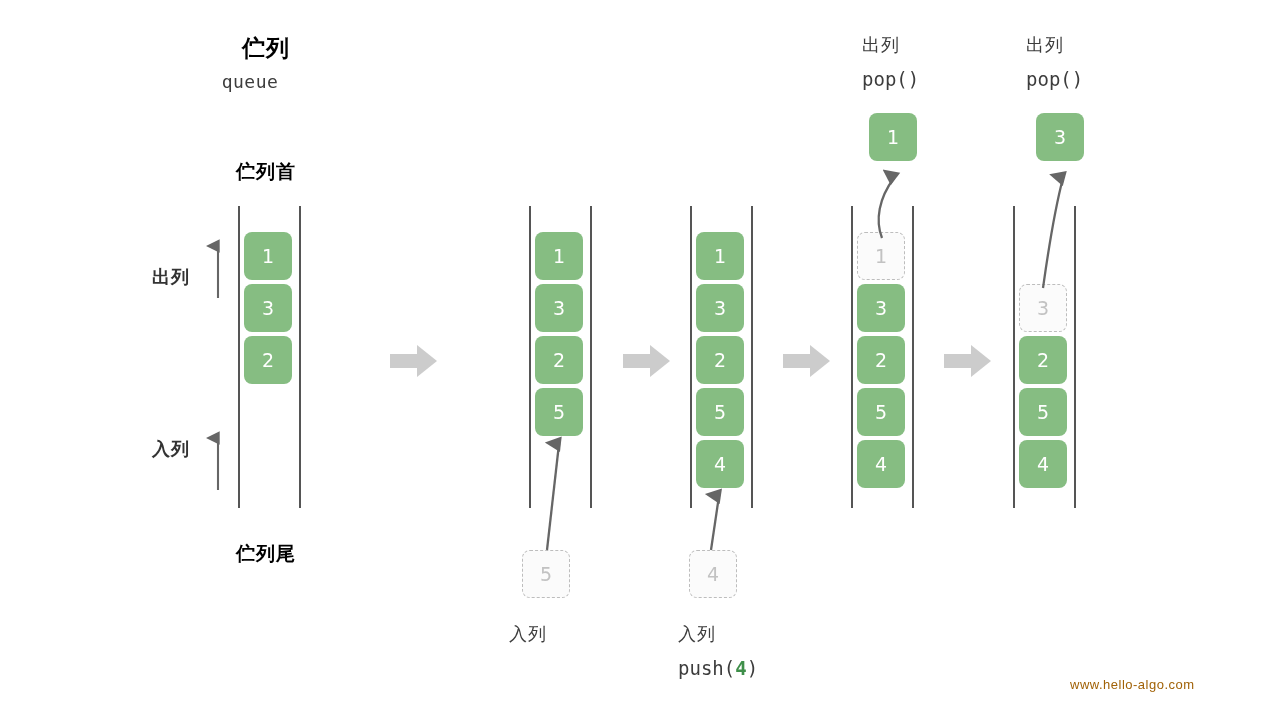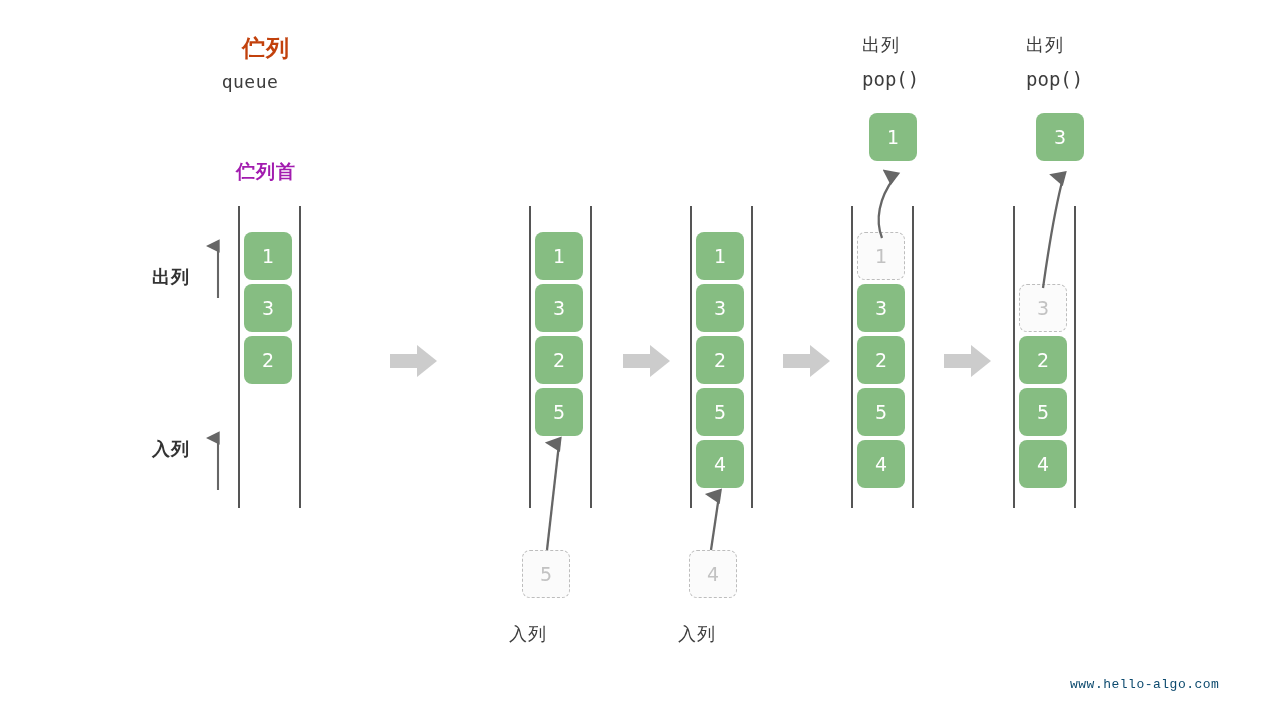--- a/index.html
+++ b/index.html
@@ -8,47 +8,47 @@
     background:#ffffff;
     font-family:"DejaVu Sans","Liberation Sans",sans-serif;
     overflow:hidden;
     position:relative;
   }
   #stage{position:absolute;left:0;top:0;width:1280px;height:720px;}
   .abs{position:absolute;}
 
   
   .title-cn{
-    font-size:23px;font-weight:bold;color:#c2410c;
+    font-size:23px;font-weight:bold;color:#000000;
     text-align:center;letter-spacing:1px;
   }
   .title-en{
     font-family:"DejaVu Sans Mono","Liberation Mono",monospace;
     font-size:18px;color:#3d3d3d;text-align:center;letter-spacing:0.5px;
   }
   .head-label{
-    font-size:19px;font-weight:bold;color:#a21caf;
+    font-size:19px;font-weight:bold;color:#000000;
     text-align:center;letter-spacing:1px;
   }
   .side-label{
     font-size:18px;font-weight:bold;color:#333333;
     text-align:right;letter-spacing:1px;
   }
   .op-cn{
     font-size:18px;color:#3d3d3d;text-align:left;letter-spacing:1px;
   }
   .op-code{
     font-family:"DejaVu Sans Mono","Liberation Mono",monospace;
     font-size:19px;color:#3d3d3d;text-align:left;letter-spacing:0px;
     white-space:pre;
   }
   .op-code .val{color:#3f8f4a;font-weight:bold;}
   .watermark{
-    font-family:Liberation Mono, monospace;
-    font-size:13px;color:#0c4a6e;letter-spacing:0.5px;
+    font-family:Liberation Sans, sans-serif;
+    font-size:13px;color:#a16207;letter-spacing:0.5px;
   }
 
   
   .rail{
     position:absolute;width:1.6px;background:#555555;
   }
   .cell{
     position:absolute;
     width:48px;height:48px;
     border-radius:8px;
@@ -75,20 +75,21 @@
 </style>
 </head>
 <body>
 
 <div id="stage">
 
   <div class="abs title-cn" style="left:186px;top:33px;width:160px;">伫列</div>
   <div class="abs title-en" style="left:170px;top:71px;width:160px;">queue</div>
 
   <div class="abs head-label" style="left:186px;top:159px;width:160px;">伫列首</div>
+  <div class="abs head-label" style="left:186px;top:541px;width:160px;">伫列尾</div>
 
   <div class="abs side-label" style="left:80px;top:265px;width:110px;">出列</div>
   <div class="abs thin-arrow" style="left:202px;top:236px;">
     <svg width="32" height="62" viewBox="0 0 32 62">
       <defs>
         <marker id="mk-up-a" markerWidth="7" markerHeight="7" refX="3.2" refY="5.8" orient="auto">
           <path d="M3.2,0 L6.4,6.6 L0,6.6 Z" fill="#666666"></path>
         </marker>
       </defs>
       <line x1="16" y1="62" x2="16" y2="10" stroke="#666666" stroke-width="2.1" marker-end="url(#mk-up-a)"></line>
@@ -167,20 +168,21 @@
           <marker id="mk-push-4" markerWidth="7.5" markerHeight="7.5" refX="3.4" refY="6.2" orient="auto">
             <path d="M3.4,0 L6.8,7 L0,7 Z" fill="#666666"></path>
           </marker>
         </defs>
         <line x1="7" y1="68" x2="15" y2="14" stroke="#666666" stroke-width="2.3" marker-end="url(#mk-push-4)"></line>
       </svg>
     </div>
   </div>
 
   <div class="abs op-cn" style="left:678px;top:622px;width:170px;">入列</div>
+  <div class="abs op-code" style="left:678px;top:657px;width:190px;"><span>push(</span><span class="val">4</span><span>)</span></div>
 
   <div class="flow-arrow" style="left:783px;top:344px;">
     <svg width="48" height="34" viewBox="0 0 48 34">
       <path d="M0,10 L27,10 L27,1 L47,17 L27,33 L27,24 L0,24 Z" fill="#cccccc"></path>
     </svg>
   </div>
 
   <div class="abs" style="left:851px;top:0px;">
     <div class="rail" style="left:0px;top:206px;height:302px;"></div>
     <div class="rail" style="left:61px;top:206px;height:302px;"></div>

